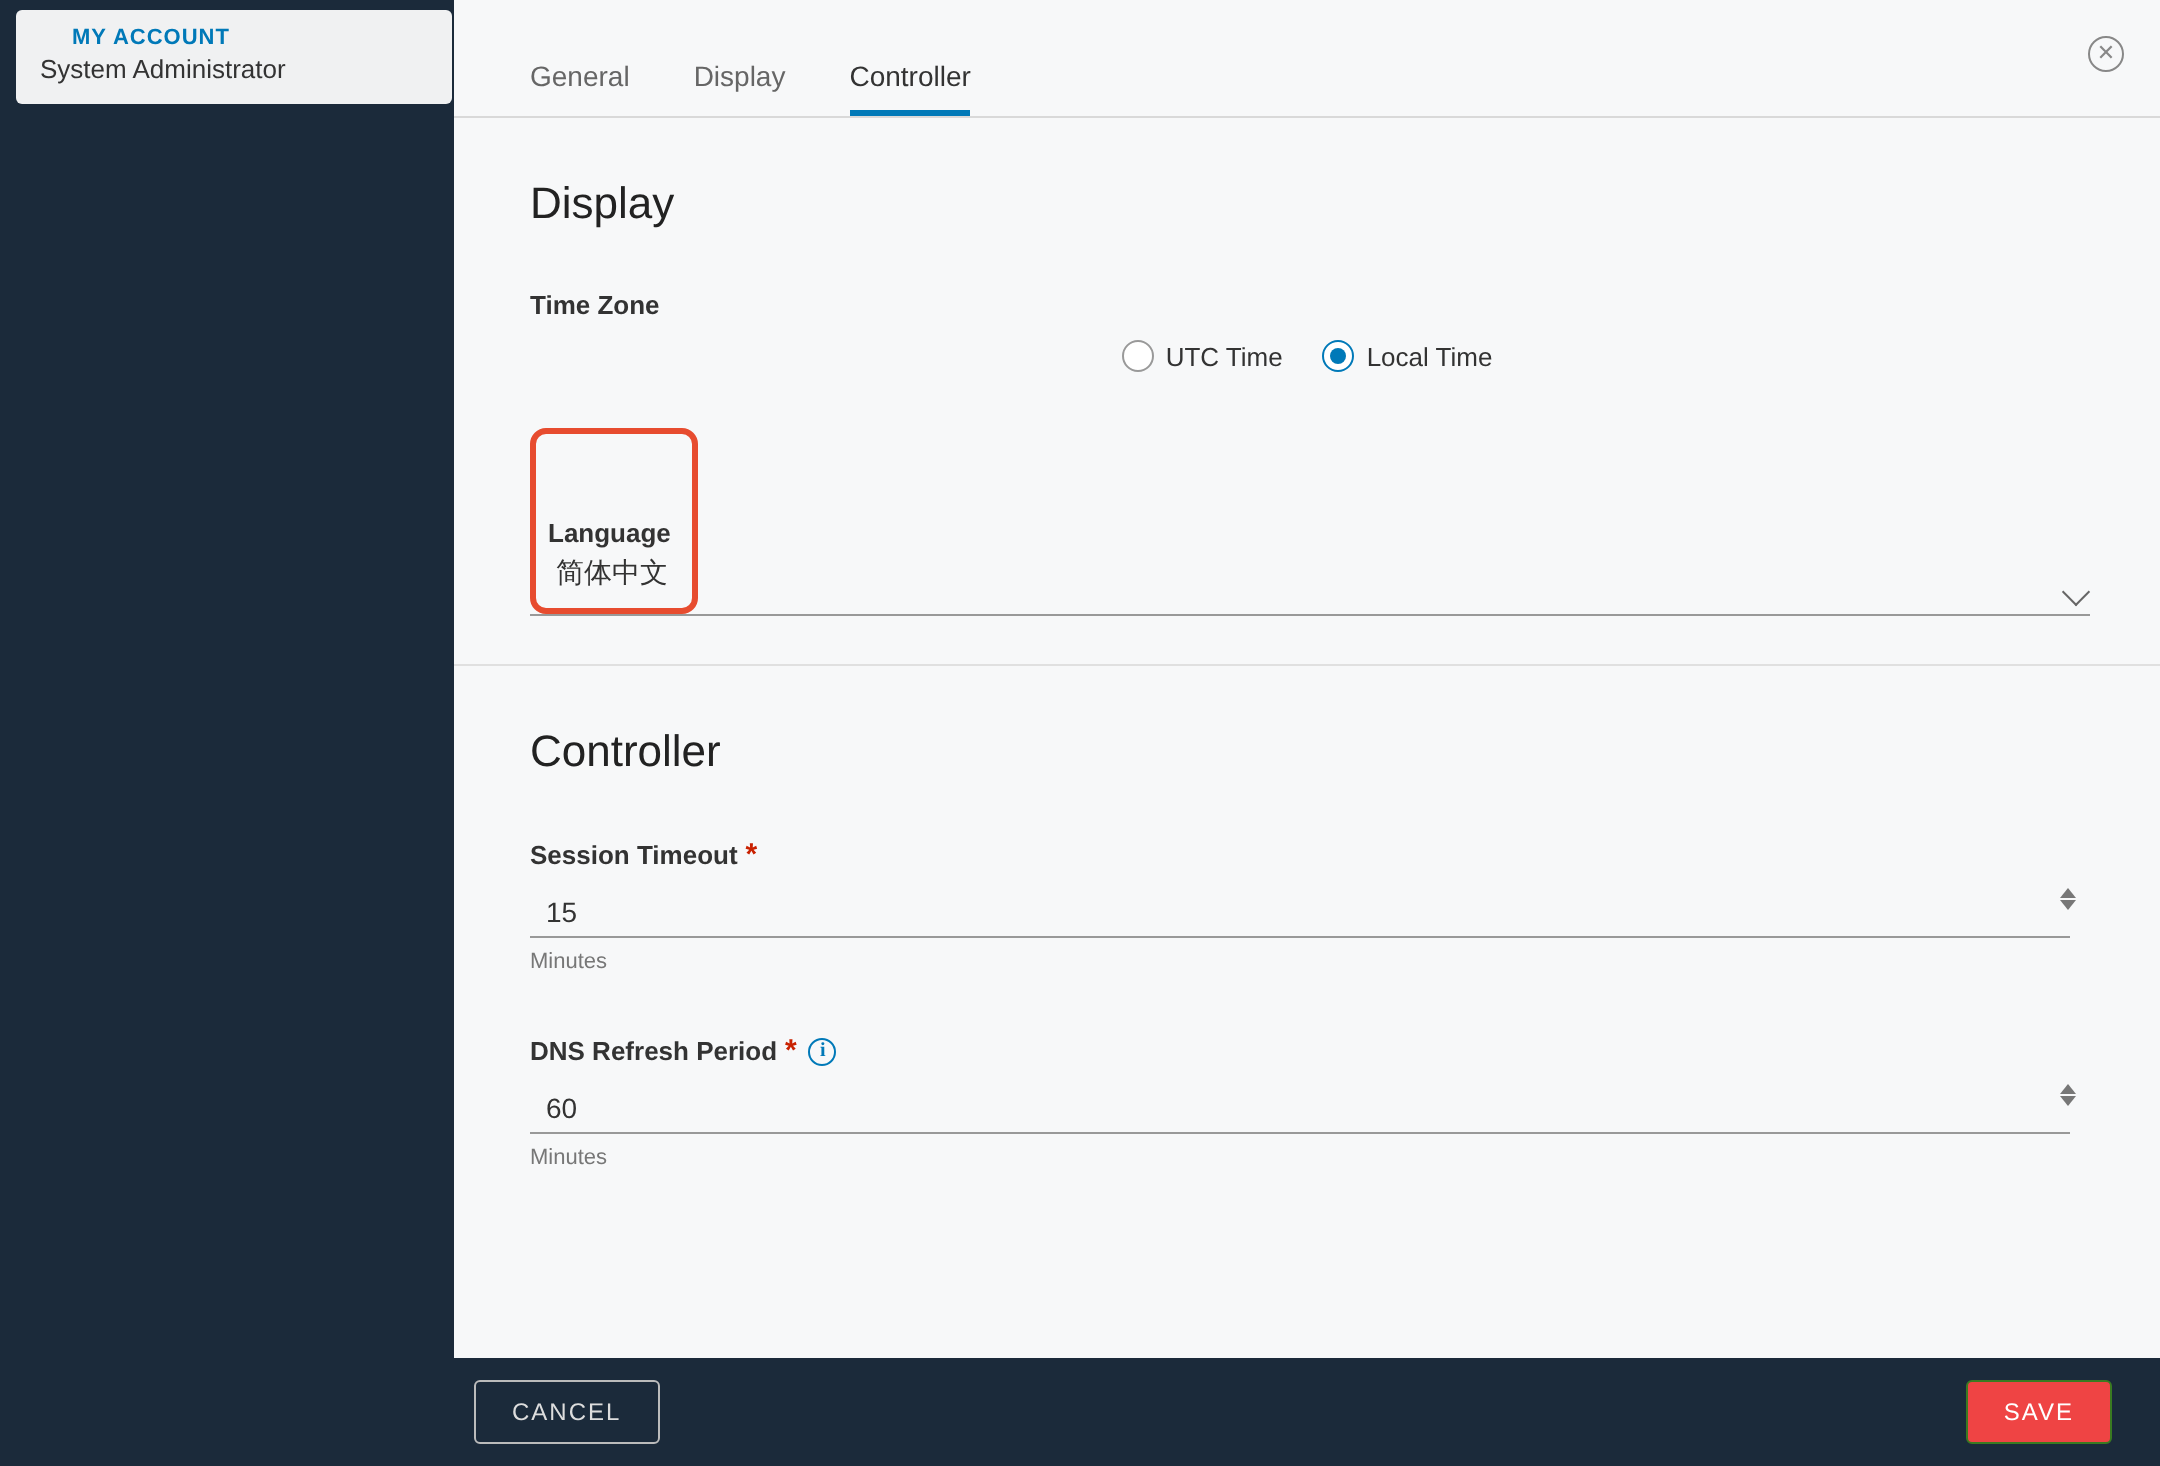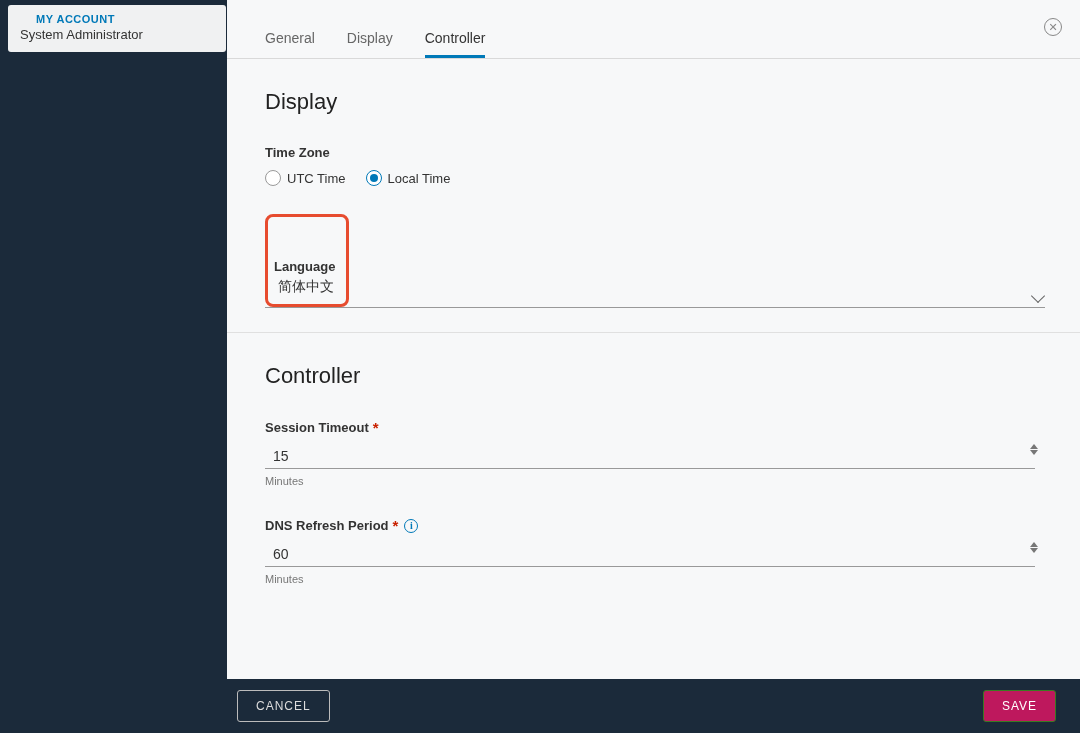--- a/index.html
+++ b/index.html
@@ -117,20 +117,21 @@
       font-size: 10px;
       font-weight: 600;
       font-family: serif;
       margin-left: 2px;
     }
     .radio-row {
       display: flex;
       gap: 20px;
       align-items: center;
       padding-top:4px;
+      justify-content:center;
     }
     .radio-opt {
       display: flex;
       align-items: center;
       gap: 6px;
       font-size: 13px;
       color: #333;
       cursor: pointer;
     }
     .radio-circle {
@@ -247,21 +248,21 @@
       border-radius: 3px;
       cursor: pointer;
       font-weight: 400;
     }
     .btn-cancel {
       background: transparent;
       border: 1px solid #bbb;
       color: #ddd;
     }
     .btn-save {
-      background: #be185d;
+      background: #ef4444;
       border: 1px solid #3a7a21;
       color: #fff;
     }
   </style>
 </head>
 <body>
 
 <div class="left-nav">
   <div class="nav-card">
     <div class="nav-card-title">MY ACCOUNT</div>

